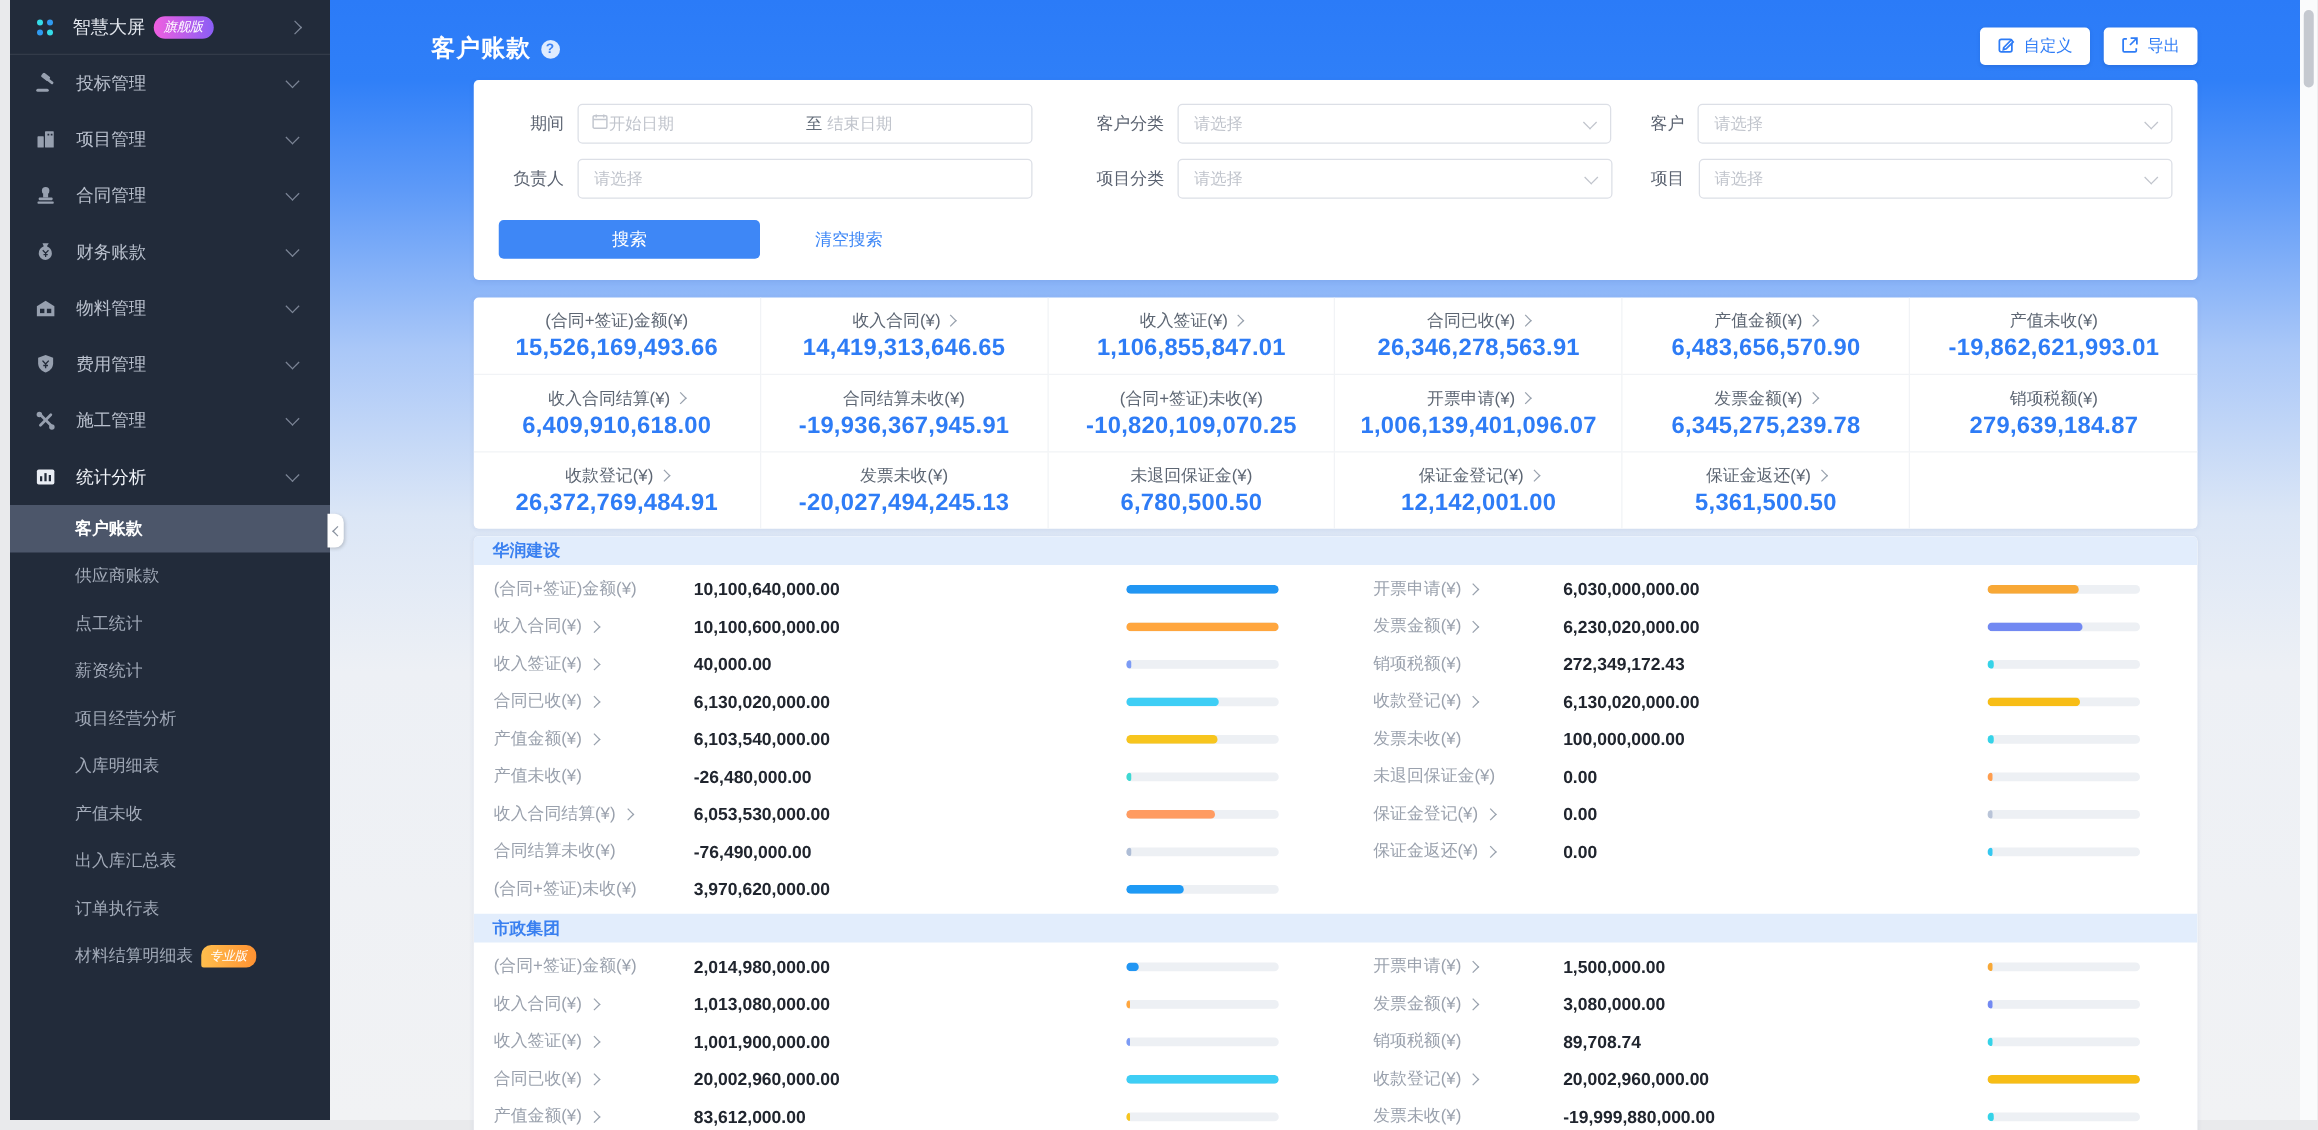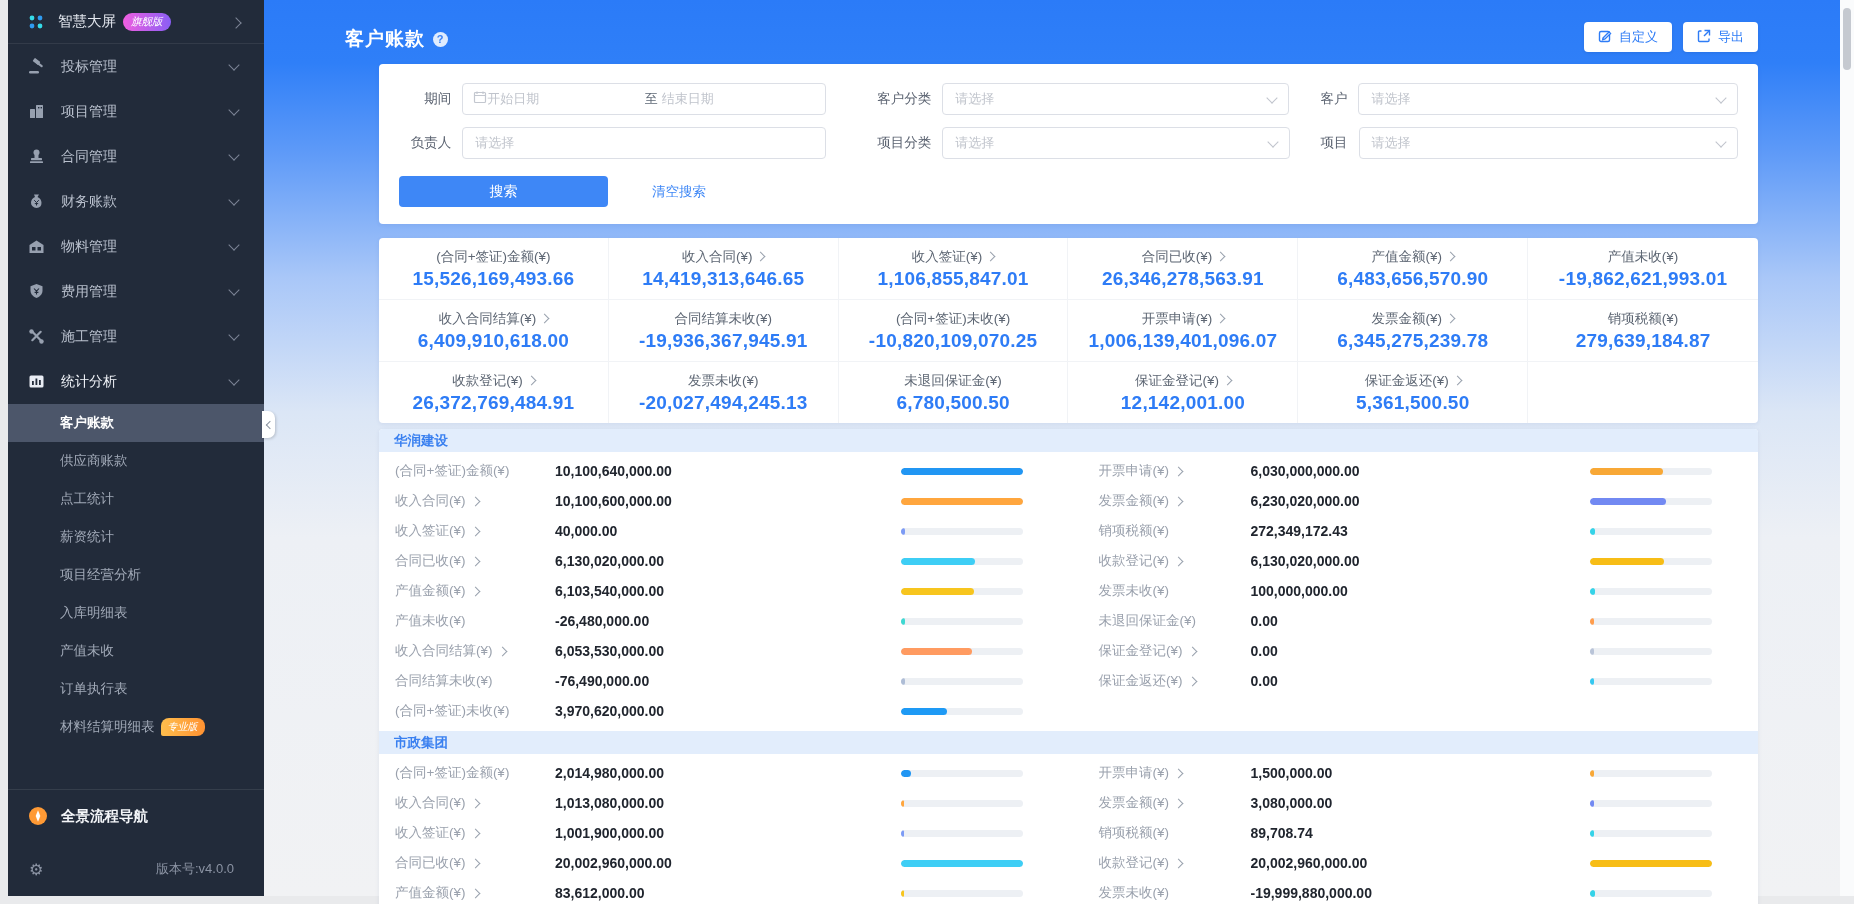--- a/index.html
+++ b/index.html
@@ -201,42 +201,30 @@
         <div class="submenu-item">
           <span>项目经营分析</span>
         </div>
         <div class="submenu-item">
           <span>入库明细表</span>
         </div>
         <div class="submenu-item">
           <span>产值未收</span>
         </div>
         <div class="submenu-item">
+          <span>出入库汇总表</span>
+        </div>
+        <div class="submenu-item">
           <span>订单执行表</span>
         </div>
         <div class="submenu-item">
           <span>材料结算明细表</span>
           <span class="badge-pro">专业版</span>
         </div>
       </div>
-    <div class="side-footer">
-      <div class="pan-row">
-        <span class="picon">
-          <svg viewBox="0 0 20 20" width="20" height="20">
-              <circle cx="10" cy="10" r="9" fill="#ff9a35"></circle>
-              <polygon points="10,4.2 12.3,10 10,15.8 7.7,10" fill="#fff"></polygon>
-            </svg>
-        </span>
-        <span>全景流程导航</span>
-      </div>
-      <div class="ver-row">
-        <span class="gear"></span>
-        <span>版本号:v4.0.0</span>
-      </div>
-    </div>
   </aside>
 
   <div class="main">
     <div class="content">
       <div class="page-head">
         <div class="page-title">
           <span>客户账款</span>
           <span class="help"></span>
         </div>
         <div class="head-btns">

